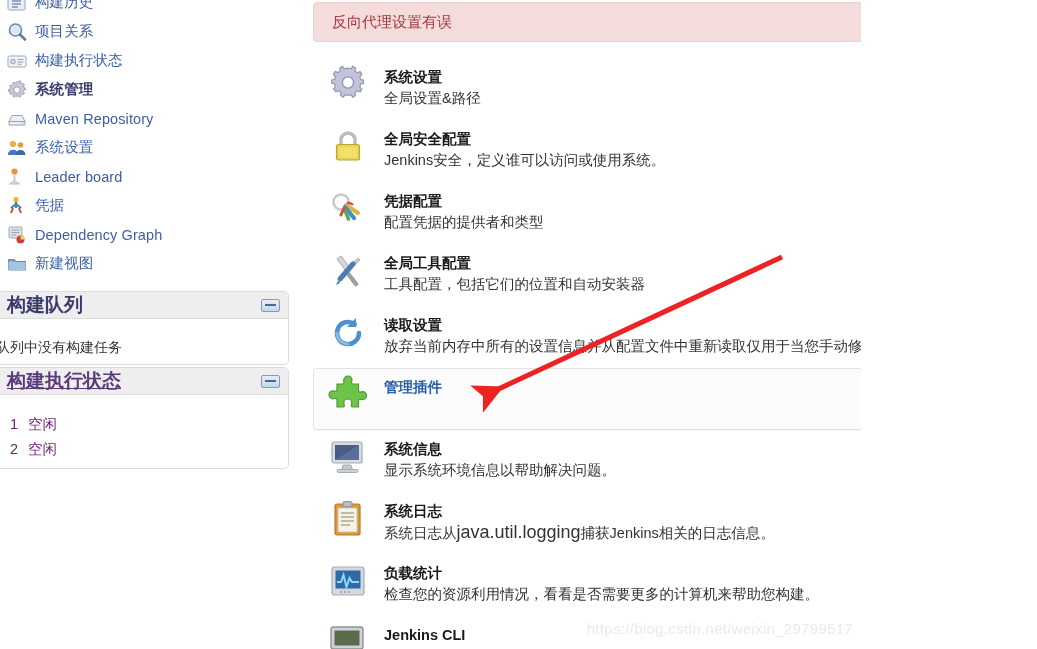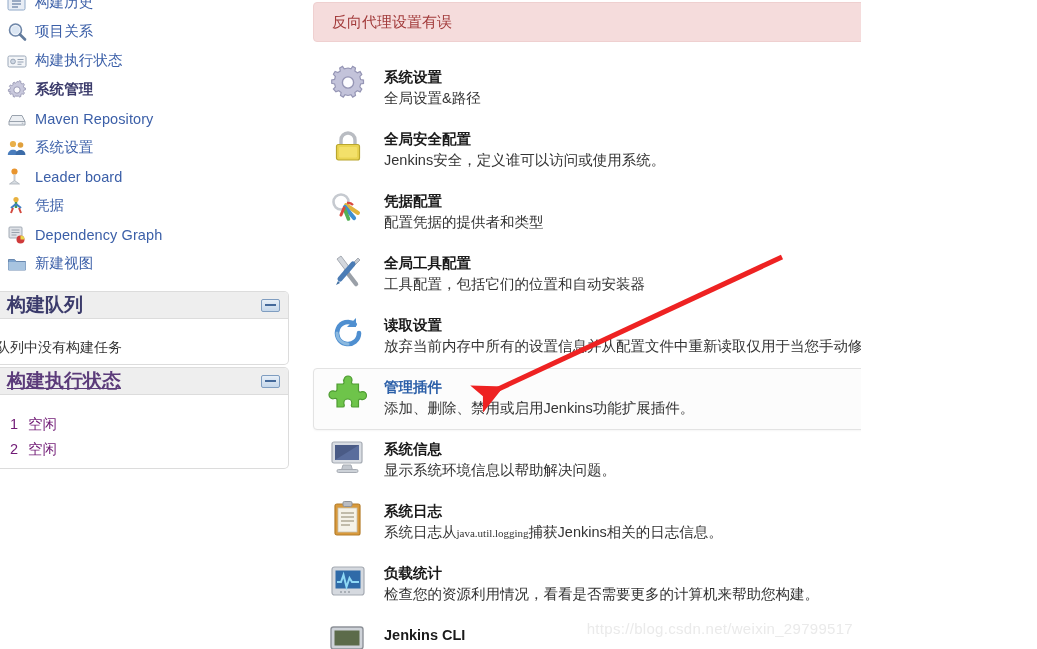--- a/index.html
+++ b/index.html
@@ -170,21 +170,21 @@
     color: #1a1a1a;
     line-height: 20px;
   }
   .mgmt-title.link { color: #2b5fa8; }
   .mgmt-desc {
     font-size: 14.5px;
     color: #333;
     line-height: 22px;
     white-space: nowrap;
   }
-  .mono { font-family: Liberation Serif, serif; font-size: 11px; }
+  .mono { font-family: Liberation Sans, sans-serif; font-size: 18px; }
 
   
   .watermark {
     position: absolute;
     right: 8px;
     top: 620px;
     font-size: 15px;
     color: #eaeaea;
     white-space: nowrap;
     letter-spacing: .3px;
@@ -430,21 +430,20 @@
       </div>
 
       <div class="mgmt-row highlight">
         <span class="mgmt-ico">
           <svg width="40" height="40" viewBox="0 0 40 40">
             <path d="M16 5a4 4 0 0 1 8 0c0 1-.5 1.6-.5 2.4 0 .9.7 1.6 1.7 1.6h5.3v6.4c0 1 .7 1.7 1.6 1.7.8 0 1.4-.5 2.4-.5a4 4 0 0 1 0 8c-1 0-1.6-.5-2.4-.5-.9 0-1.6.7-1.6 1.7V32H25c-1 0-1.7-.7-1.7-1.6 0-.8.5-1.4.5-2.4a4 4 0 0 0-8 0c0 1 .5 1.6.5 2.4 0 .9-.7 1.6-1.7 1.6H9V25c0-1-.7-1.7-1.6-1.7-.8 0-1.4.5-2.4.5a4 4 0 0 1 0-8c1 0 1.6.5 2.4.5.9 0 1.6-.7 1.6-1.7V9h5.3c1 0 1.7-.7 1.7-1.6 0-.8-.5-1.4-.5-2.4z" fill="#6ec44a" stroke="#4f9c33" stroke-width="1.2"></path>
           </svg>
         </span>
         <div class="mgmt-txt">
           <div class="mgmt-title link">管理插件</div>
-          <div class="mgmt-desc">添加、删除、禁用或启用Jenkins功能扩展插件。</div>
         </div>
       </div>
 
       <div class="mgmt-row">
         <span class="mgmt-ico">
           <svg width="40" height="40" viewBox="0 0 40 40">
             <rect x="4" y="5" width="30" height="21" rx="2" fill="#d9dde3" stroke="#a6abb3" stroke-width="1.2"></rect>
             <rect x="7" y="8" width="24" height="15" fill="#4a5b86"></rect>
             <path d="M7 23l24-15v15z" fill="#5a6d9c"></path>
             <path d="M15 28h8l1.5 5h-11z" fill="#c3c8cf" stroke="#a6abb3" stroke-width="1"></path>

